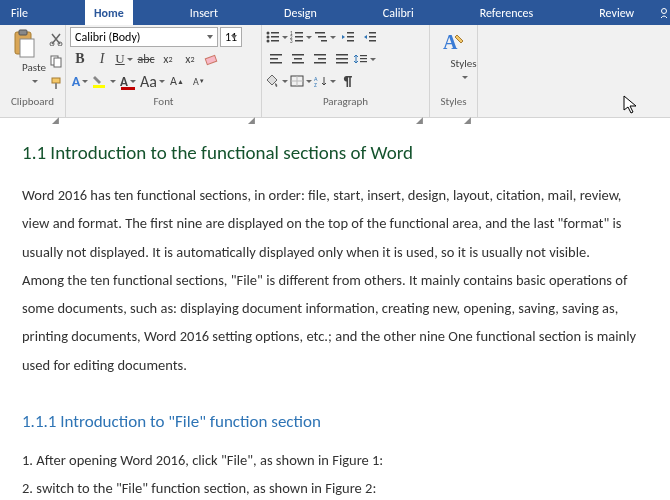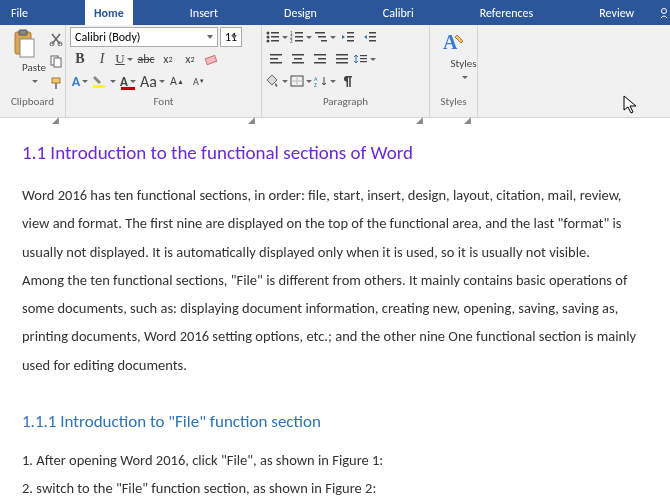--- a/index.html
+++ b/index.html
@@ -15,21 +15,21 @@
 .group-body { display: flex; align-items: flex-start; gap: 2px; flex: 1; }
 .btn { display: flex; align-items: center; justify-content: center; min-width: 20px; height: 20px; color: #444; cursor: pointer; }
 .btn svg { pointer-events: none; }
 .big-btn { display: flex; flex-direction: column; align-items: center; justify-content: flex-start; width: 40px; height: 66px; cursor: pointer; padding-top: 2px; }
 .big-btn .label { font-size: 11px; color: #444; margin-top: 2px; text-align: center; margin-left: 20px; }
 .drop::after { content: ""; display: inline-block; margin-left: 2px; border-top: 3px solid #666; border-left: 3px solid transparent; border-right: 3px solid transparent; vertical-align: middle; }
 .font-select { border: 1px solid #ababab; background: #fff; height: 20px; font-size: 12px; padding: 1px 14px 1px 4px; position: relative; display: inline-flex; align-items: center; }
 .font-select::after { content: ""; position: absolute; right: 4px; top: 7px; border-top: 4px solid #666; border-left: 3px solid transparent; border-right: 3px solid transparent; }
 .row { display: flex; gap: 2px; align-items: center; margin-bottom: 2px; }
 .doc { padding: 16px 28px 16px 22px; font-family: Calibri, sans-serif; line-height: 1.95; color: #333; font-size: 14.5px; }
-.doc h2 { color: #6d28d9; font-weight: normal; font-size: 19px; margin-bottom: 10px; }
+.doc h2 { color: #14532d; font-weight: normal; font-size: 19px; margin-bottom: 10px; }
 .doc h3 { color: #2e74b5; font-weight: normal; font-size: 17px; margin-top: 26px; margin-bottom: 8px; }
 .doc p { margin-bottom: 0; }
 .cursor-arrow { position: absolute; top: 95px; left: 623px; pointer-events: none; }
 .right-strip { position: absolute; right: 0; top: 0; width: 12px; height: 25px; background: #2b579a; display: flex; align-items: center; justify-content: center; }
 </style>
 </head>
 <body>
 
 <div class="menubar">
   <div class="menu-item">File</div>

